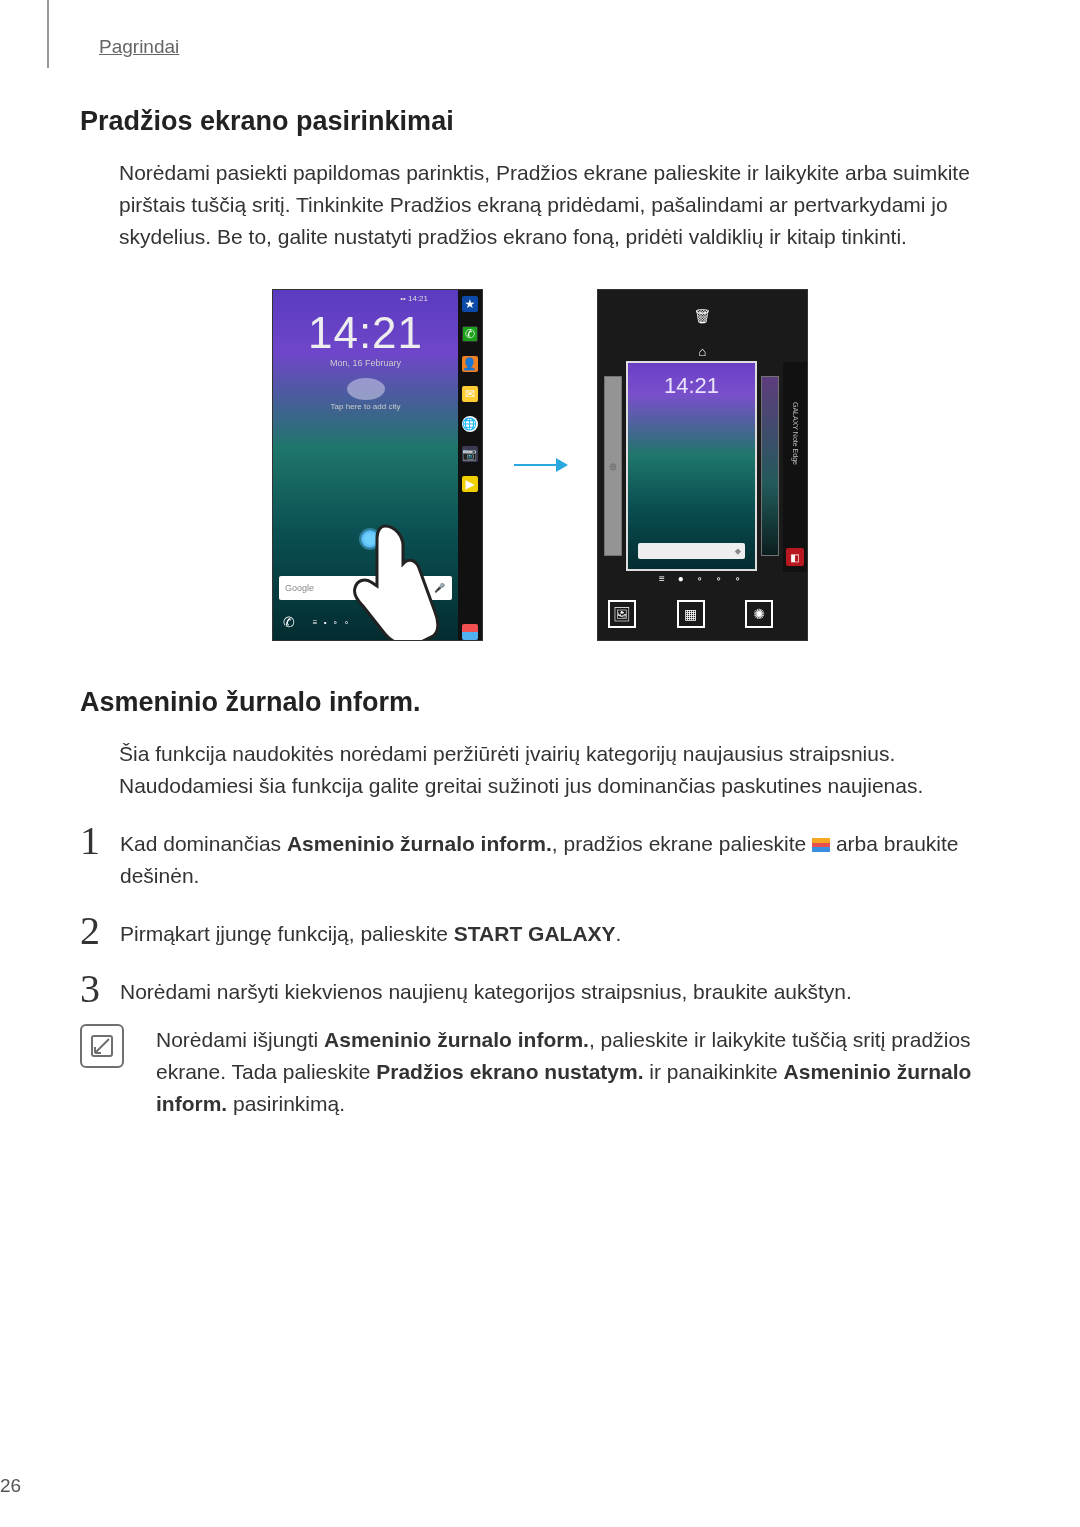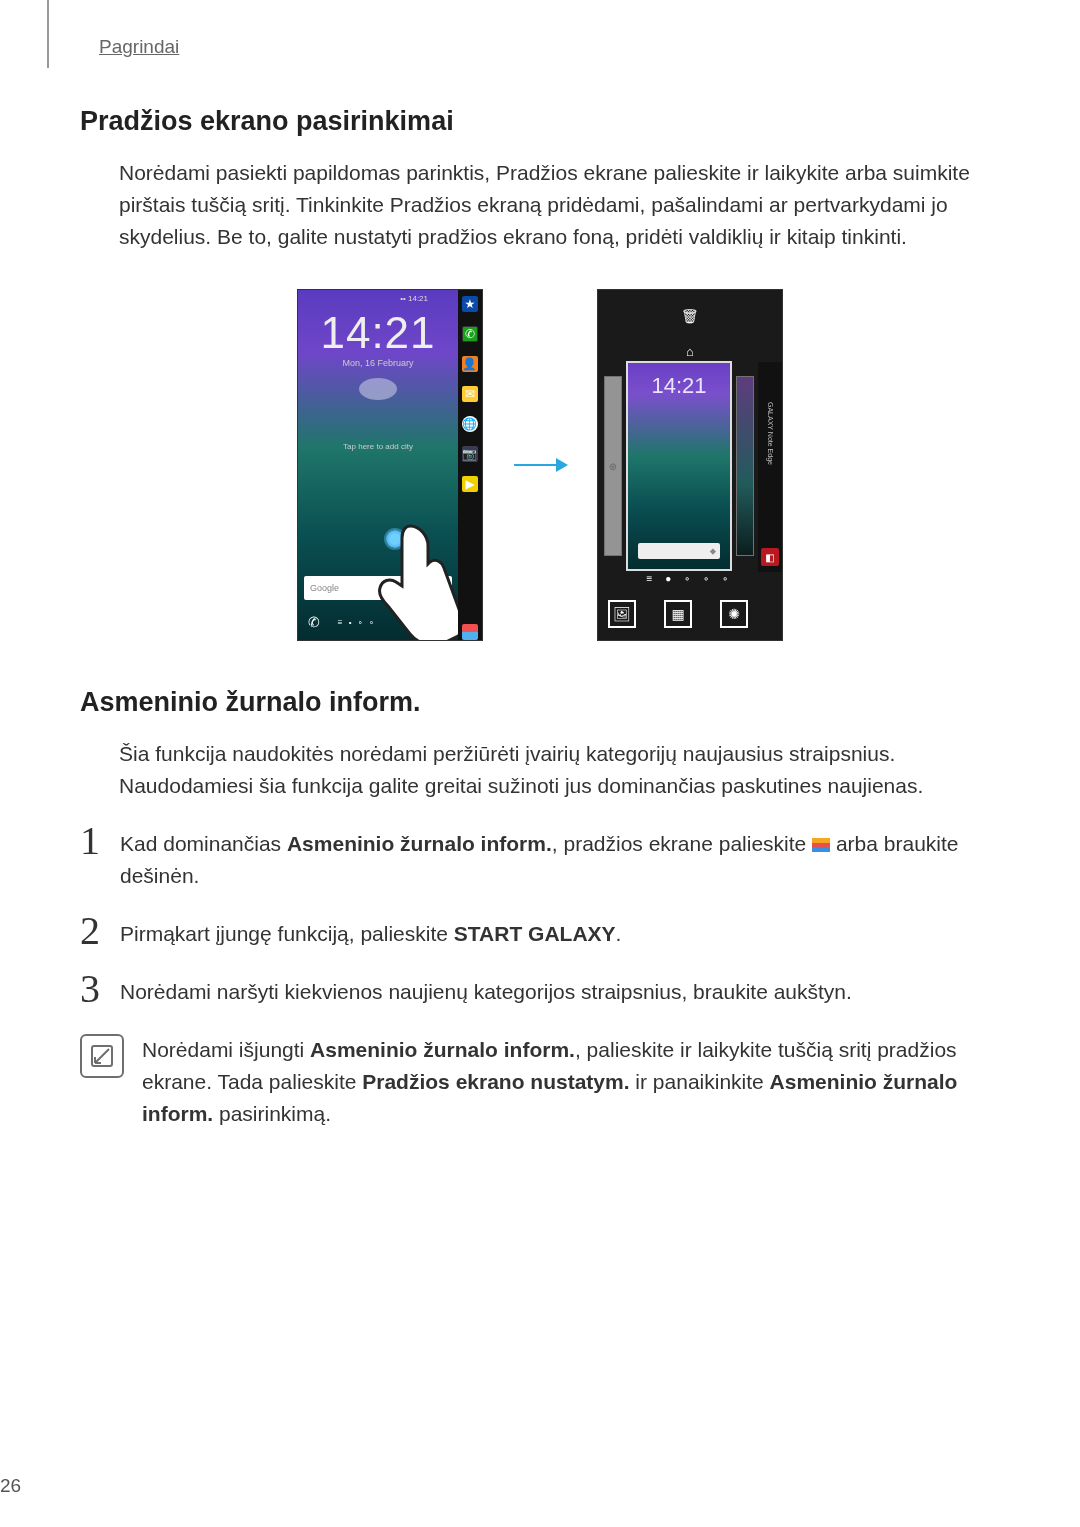--- a/index.html
+++ b/index.html
@@ -48,21 +48,21 @@
   }
   .figure-row {
     display: flex;
     justify-content: center;
     align-items: center;
     gap: 28px;
     margin: 36px 0 40px 0;
   }
   
   .phone {
-    width: 186px;
+    width: 211px;
     height: 352px;
     border: 1px solid #333;
     position: relative;
     background: #7dd3fc;
     overflow: hidden;
   }
   .edge-strip {
     position: absolute;
     right: 0;
     top: 0;
@@ -89,21 +89,21 @@
     left: 0; top: 0; right: 24px; bottom: 0;
     background: linear-gradient(180deg, #5a3bbf 0%, #6f46c9 18%, #1f766a 45%, #0a4f52 70%, #032c30 100%);
   }
   .statusbar { position:absolute; top:4px; right:30px; font-size:8px; color:#ddd;}
   .clock {
     position:absolute; top:18px; left:0; right:0; text-align:center;
     color:#eee; font-size:44px; font-weight:300; letter-spacing:1px;
   }
   .clock-sub { position:absolute; top:68px; left:0; right:0; text-align:center; color:#ccc; font-size:9px;}
   .weather-blob { position:absolute; top:88px; left:50%; transform:translateX(-50%); width:38px; height:22px; border-radius:50%; background:rgba(220,220,240,.5);}
-  .weather-sub { position:absolute; top:112px; left:50%; transform:translateX(-50%); color:#ccc; font-size:8px;margin-top:40px;}
+  .weather-sub { position:absolute; top:112px; left:50%; transform:translateX(-50%); color:#ccc; font-size:8px;}
   .search-bar {
     position:absolute; bottom:40px; left:6px; right:6px; height:24px;
     background:#fff; border-radius:2px; display:flex; align-items:center; padding:0 6px;
     font-size:9px; color:#888; justify-content:space-between;gap:36px;
   }
   .dock {
     position:absolute; bottom:6px; left:6px; right:6px; height:24px;
     display:flex; align-items:center; gap:18px; padding-left:4px;
   }
   .dock .d-phone { color:#fff; font-size:14px;}
@@ -155,21 +155,21 @@
   
   .section2 { margin-top: 46px; }
   .ol-row { display:flex; margin: 22px 0 10px 0; align-items:flex-start;}
   .ol-num { width:40px; font-size:40px; color:#333; font-family:"Times New Roman", serif; line-height:34px; text-align:left;}
   .ol-text { flex:1; font-size:21px; line-height:32px; color:#333; padding-top:4px;}
   .ol-text strong { font-weight:bold; }
   .inline-icon {
     display:inline-block; width:18px; height:14px; vertical-align:-1px;
     background:linear-gradient(#f5a623 0 33%, #e84f4f 33% 66%, #3a8fe0 66% 100%);
   }
-  .note-row { display:flex; margin-top:26px; gap:18px;}
+  .note-row { display:flex; margin-top:16px; gap:32px;}
   .note-icon-box {
     width:44px; height:44px; border:2px solid #6f6f6f; border-radius:6px;
     display:flex; align-items:center; justify-content:center; flex-shrink:0;
   }
   .note-text { font-size:21px; line-height:32px; color:#333;}
   .page-number { position:absolute; bottom:30px; left:0; width:1080px; font-size:19px; color:#555;}
 </style>
 </head>
 <body>
 

